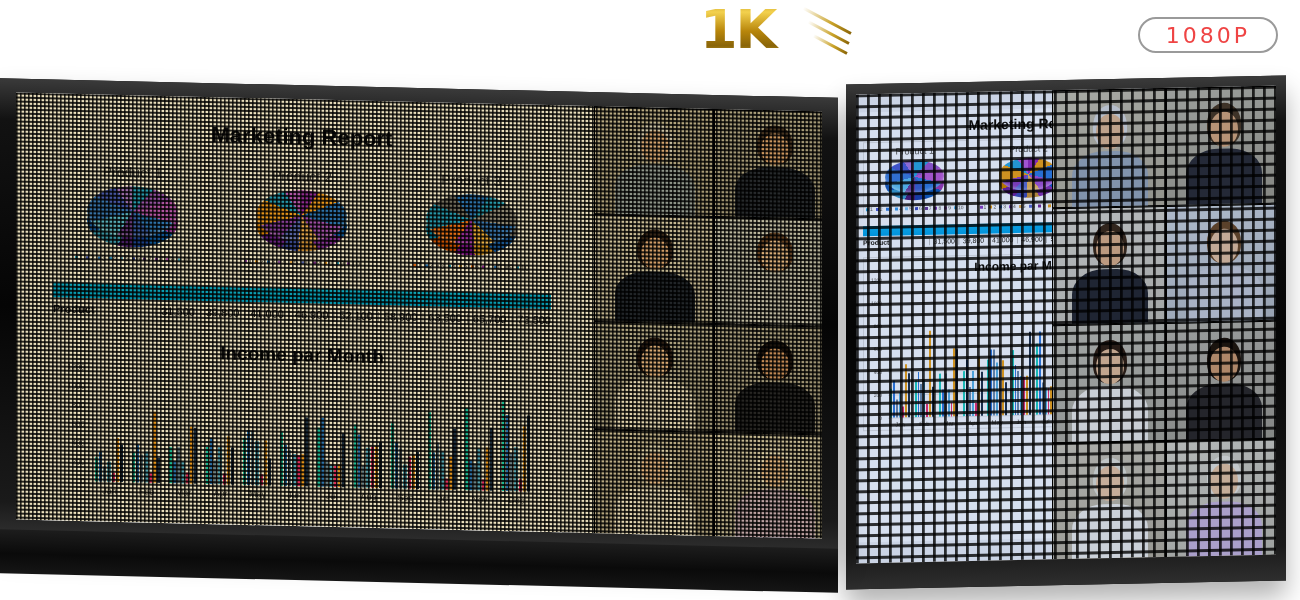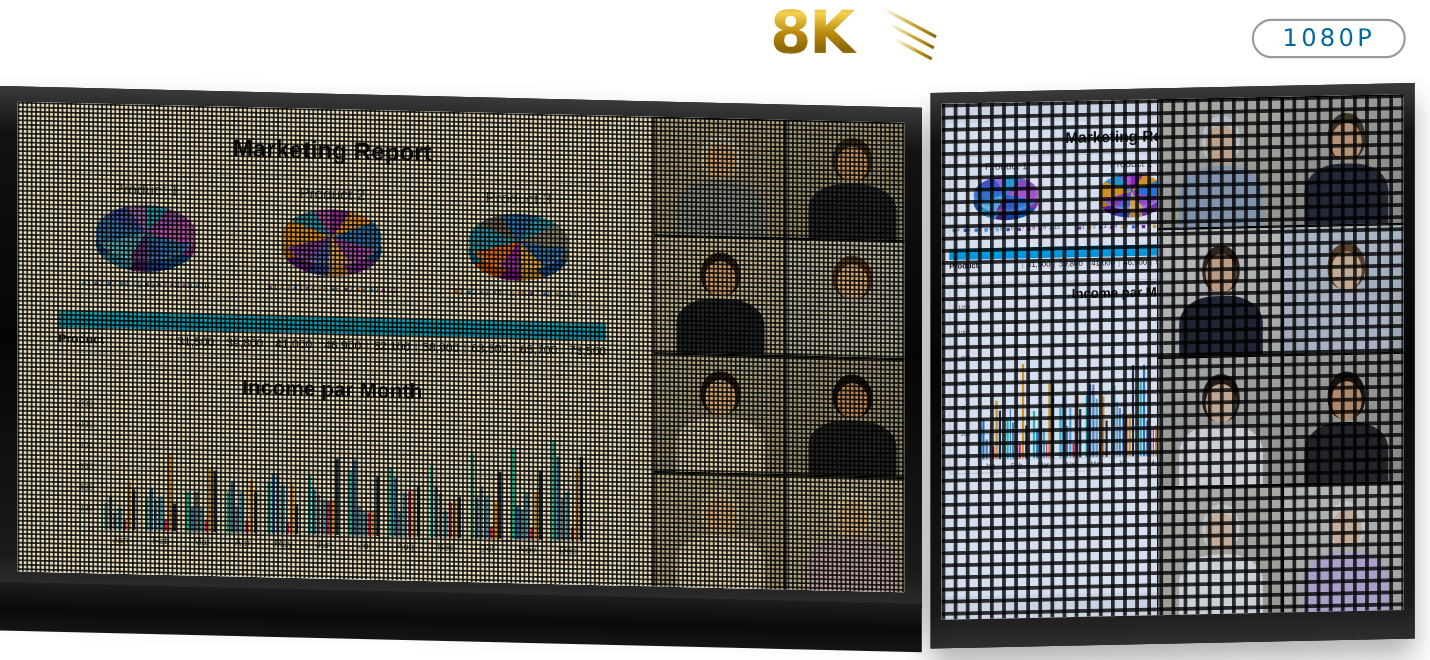--- a/index.html
+++ b/index.html
@@ -15,21 +15,21 @@
       -webkit-text-fill-color:transparent;}
   #logo-4k .streak{position:absolute;height:3px;
       background:linear-gradient(90deg,rgba(180,140,20,0) 0%,#c9a227 60%,#8a6508 100%);
       transform-origin:right center;}
   #logo-4k .s1{right:-6px;top:30px;width:54px;transform:rotate(28deg);}
   #logo-4k .s2{right:-4px;top:40px;width:46px;transform:rotate(28deg);}
   #logo-4k .s3{right:-2px;top:50px;width:38px;transform:rotate(28deg);}
 
   #badge-1080p{position:absolute;right:22px;top:17px;width:136px;height:32px;
       border:2px solid #9a9a9a;border-radius:18px;display:flex;align-items:center;
-      justify-content:center;color:#0369a1;font-family:"DejaVu Sans",sans-serif;
+      justify-content:center;color:#ef4444;font-family:"DejaVu Sans",sans-serif;
       font-size:22px;letter-spacing:3px;font-weight:500;}
 
   
   .monitor{position:absolute;background:#000;}
   .bezel-gloss{position:absolute;inset:0;
       background:linear-gradient(180deg,#3a3a3a 0%,#121212 9%,#050505 50%,#1a1a1a 93%,#2e2e2e 100%);}
 
   
   #monitor-right{left:846px;top:80px;width:440px;height:505px;
       transform:skewY(-1.2deg);box-shadow:0 16px 26px rgba(0,0,0,.30);}
@@ -95,21 +95,21 @@
   .vcell{position:relative;overflow:hidden;background:#4a4a46;border:1px solid #000;}
   .vbg{position:absolute;inset:0;}
   .head{position:absolute;border-radius:50%;}
   .torso{position:absolute;border-radius:42% 42% 0 0;}
   .hair{position:absolute;border-radius:50% 50% 42% 42%;}
 </style>
 </head>
 <body>
 
 <div id="logo-4k">
-  <div class="txt">8K</div>
+  <div class="txt">1K</div>
   <div class="streak s1"></div>
   <div class="streak s2"></div>
   <div class="streak s3"></div>
 </div>
 
 <div id="badge-1080p">1080P</div>
 
 <div class="monitor" id="monitor-right">
   <div class="bezel-gloss"></div>
   <div class="screen">

